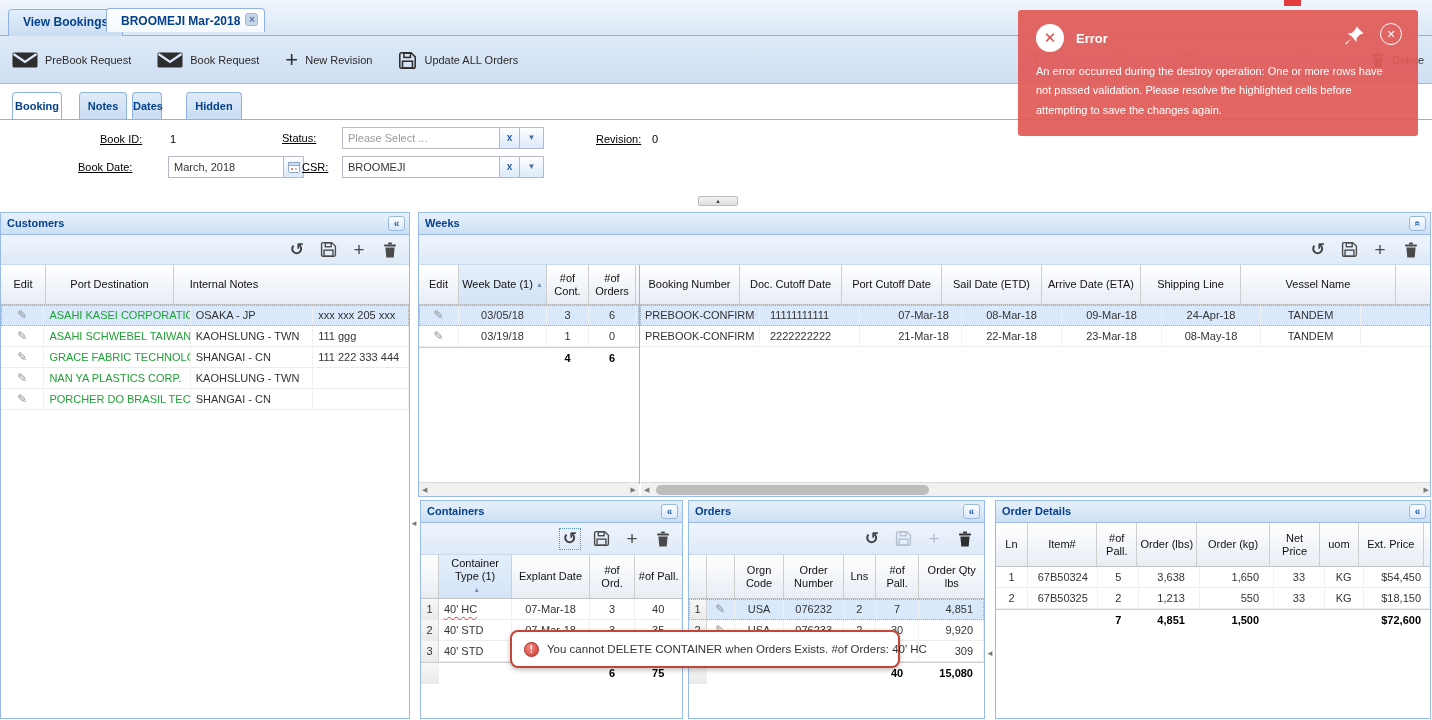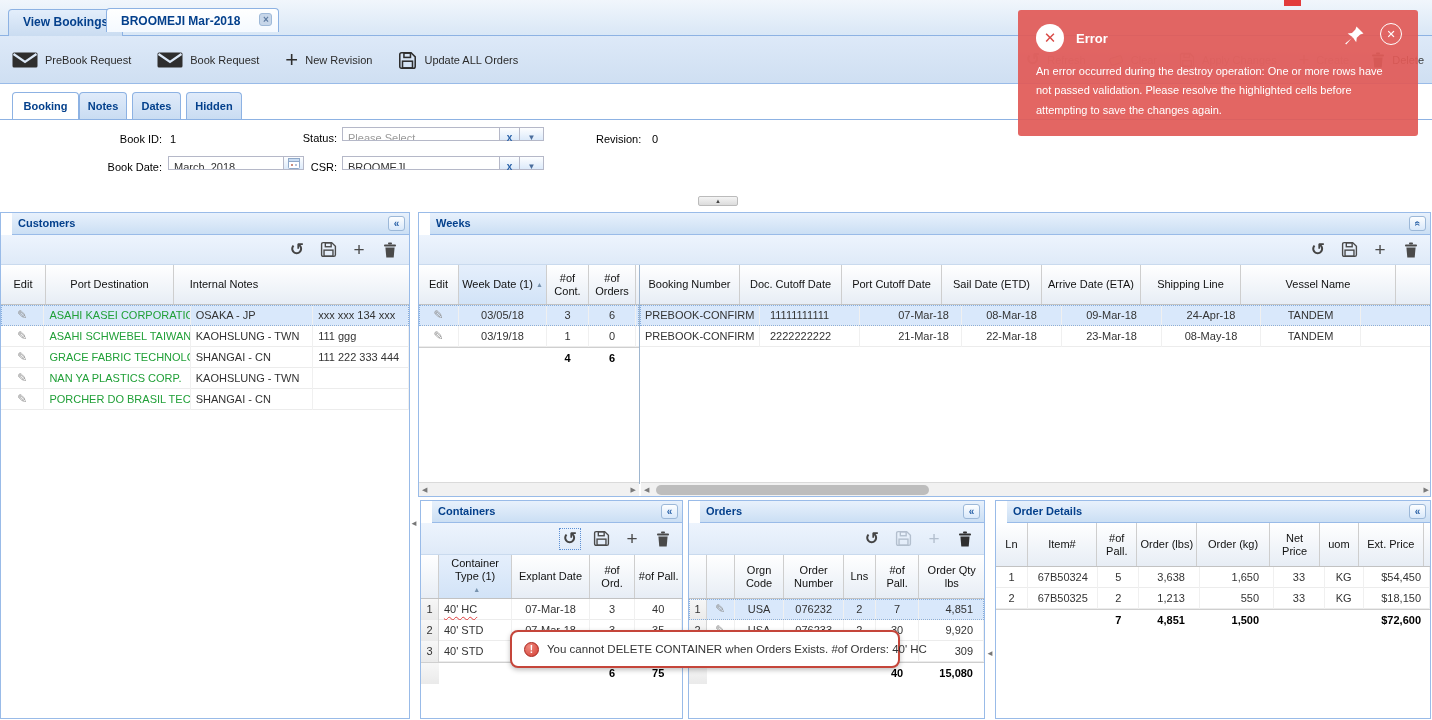--- a/index.html
+++ b/index.html
@@ -7,21 +7,21 @@
     font-family:"Liberation Sans","DejaVu Sans",sans-serif; font-size:11px; color:#333; }
   .abs { position:absolute; }
   .page { position:relative; width:1432px; height:720px; background:#fff; }
 
   
   .tabbar { left:0; top:0; width:1432px; height:36px;
     background:linear-gradient(#f1f6fc,#d9e7f6); border-bottom:1px solid #8db2e3; }
   .mtab { position:absolute; height:27px; top:9px; border:1px solid #8db2e3; border-bottom:none;
     border-radius:4px 4px 0 0; background:linear-gradient(#e3eefb,#cadcf1);
     color:#04408c; font-weight:bold; font-size:12px; line-height:25px; padding:0 14px; }
-  .mtab.active { background:linear-gradient(#ffffff,#f4f9ff); height:24px; top:8px; padding-right:38px; }
+  .mtab.active { background:linear-gradient(#ffffff,#f4f9ff); height:24px; top:8px; padding-right:24px; }
   .tab-close { position:absolute; right:6px; top:4px; width:13px; height:13px; border-radius:3px;
     background:#c7d6e9; border:1px solid #9fb9d8; color:#5d7aa0; font-size:10px; font-weight:bold;
     line-height:11px; text-align:center; }
   .red-frag { left:1284px; top:0; width:17px; height:6px; background:#e23c3c; }
 
   
   .toolbar { left:0; top:36px; width:1432px; height:48px;
     background:linear-gradient(#dde9f8,#cfdff2); border-bottom:1px solid #99bbe8; }
   .tb-left { position:absolute; left:12px; top:0; height:48px; display:flex; align-items:center; gap:26px; }
   .tb-right { position:absolute; right:8px; top:0; height:48px; display:flex; align-items:center; gap:22px; }
@@ -32,40 +32,40 @@
   .refresh-glyph { font-size:17px; font-weight:bold; line-height:16px; }
 
   
   .subtabs { left:0; top:84px; width:1432px; height:36px; background:#fff; border-bottom:1px solid #8db2e3; }
   .stab { position:absolute; top:8px; height:27px; border:1px solid #8db2e3; border-bottom:none;
     border-radius:4px 4px 0 0; background:linear-gradient(#e0ebfa,#c9dcf2); color:#04408c;
     font-weight:bold; line-height:26px; text-align:center; }
   .stab.active { background:#fff; }
 
   
-  .flabel { position:absolute; text-align:right; color:#000; line-height:22px; }
+  .flabel { position:absolute; text-align:left; color:#000; line-height:22px;text-decoration:underline; }
   .fvalue { position:absolute; line-height:22px; color:#000; }
-  .combo { position:absolute; height:14px; border:1px solid #b5b8c8; background:#fff; display:flex; }
+  .combo { position:absolute; height:22px; border:1px solid #b5b8c8; background:#fff; display:flex; }
   .combo-text { flex:1; line-height:20px; padding:0 5px; overflow:hidden; white-space:nowrap; }
   .combo-text.placeholder { color:#9a9a9a; }
   .combo-btn { width:20px; border-left:1px solid #b5b8c8; background:linear-gradient(#fdfeff,#dceafa);
     color:#2a62a8; font-weight:bold; text-align:center; line-height:20px; font-size:10px; }
   .date-trigger { width:20px; border-left:1px solid #b5b8c8; background:linear-gradient(#fdfeff,#dceafa);
     display:flex; align-items:center; justify-content:center; }
 
   
   .hsplit-handle { left:698px; top:196px; width:40px; height:10px; background:linear-gradient(#f4f4f4,#dcdcdc);
     border:1px solid #bbb; border-radius:2px; text-align:center; font-size:6px; line-height:8px; color:#444; }
   .vsplit { background:#fff; }
   .vhandle { position:absolute; width:8px; height:28px; color:#777; font-size:8px; line-height:28px; text-align:center; }
 
   
   .panel { position:absolute; border:1px solid #99bbe8; background:#fff; overflow:hidden; }
   .phead { position:relative; height:22px; background:linear-gradient(#e8f1fc,#cbdff4);
-    border-bottom:1px solid #99bbe8; padding:4px 6px 0; color:#04408c; font-weight:bold;margin-left:11px; }
+    border-bottom:1px solid #99bbe8; padding:4px 6px 0; color:#04408c; font-weight:bold; }
   .collapse-btn { position:absolute; right:4px; top:3px; width:17px; height:15px; border:1px solid #9cb8d8;
     border-radius:3px; background:linear-gradient(#fdfeff,#d8e8fa); color:#2a62a8; font-weight:bold;
     font-size:10px; line-height:13px; text-align:center; }
   .collapse-btn.up { transform:none; }
   .collapse-btn.up span { display:inline-block; transform:rotate(90deg); }
   .ptools { height:30px; background:linear-gradient(#edf4fd,#dfeaf8); border-bottom:1px solid #c9daee;
     display:flex; align-items:center; justify-content:flex-end; gap:13px; padding-right:10px; color:#444; }
   .ptools .ico { width:18px; height:18px; }
   .ptools .disabled { color:#b3bfce; }
   .focusbox { outline:1px dotted #5b8fd4; outline-offset:1px; }
@@ -206,23 +206,23 @@
               <rect x="5" y="0.6" width="4" height="1.8" rx="0.8"></rect>
               <path d="M2.4 5.6 h9.2 l-0.9 9.8 h-7.4 z"></path>
             </svg>
           </span>
         <span>Delete</span>
       </div>
     </div>
   </div>
 
   <div class="abs subtabs">
-    <div class="stab active" style="left:12px;width:67px;">Booking</div>
+    <div class="stab active" style="left:12px;width:50px;">Booking</div>
     <div class="stab" style="left:79px;width:48px;">Notes</div>
-    <div class="stab" style="left:132px;width:49px;">Dates</div>
+    <div class="stab" style="left:132px;width:30px;">Dates</div>
     <div class="stab" style="left:186px;width:56px;">Hidden</div>
   </div>
 
   <div class="abs flabel" style="left:100px;top:128px;width:62px;">Book ID:</div>
   <div class="abs fvalue" style="left:170px;top:128px;">1</div>
 
   <div class="abs flabel" style="left:282px;top:127px;width:55px;">Status:</div>
   <div class="abs combo" style="left:342px;top:127px;width:202px;">
     <div class="combo-text placeholder">Please Select ...</div>
     <div class="combo-btn">x</div>
@@ -285,21 +285,21 @@
           <span>Port Destination</span>
         </div>
       <div class="h cu3" style="border-right:none;">
           <span>Internal Notes</span>
         </div>
     </div>
     <div class="r sel">
       <div class="c cu0"><span class="pen">✎</span></div>
       <div class="c cu1 left green">ASAHI KASEI CORPORATION</div>
       <div class="c cu2 left">OSAKA - JP</div>
-      <div class="c cu3 left">xxx xxx 134 xxx</div>
+      <div class="c cu3 left">xxx xxx 205 xxx</div>
     </div>
     <div class="r">
       <div class="c cu0"><span class="pen">✎</span></div>
       <div class="c cu1 left green">ASAHI SCHWEBEL TAIWAN...</div>
       <div class="c cu2 left">KAOHSLUNG - TWN</div>
       <div class="c cu3 left">111 ggg</div>
     </div>
     <div class="r">
       <div class="c cu0"><span class="pen">✎</span></div>
       <div class="c cu1 left green">GRACE FABRIC TECHNOLO...</div>

